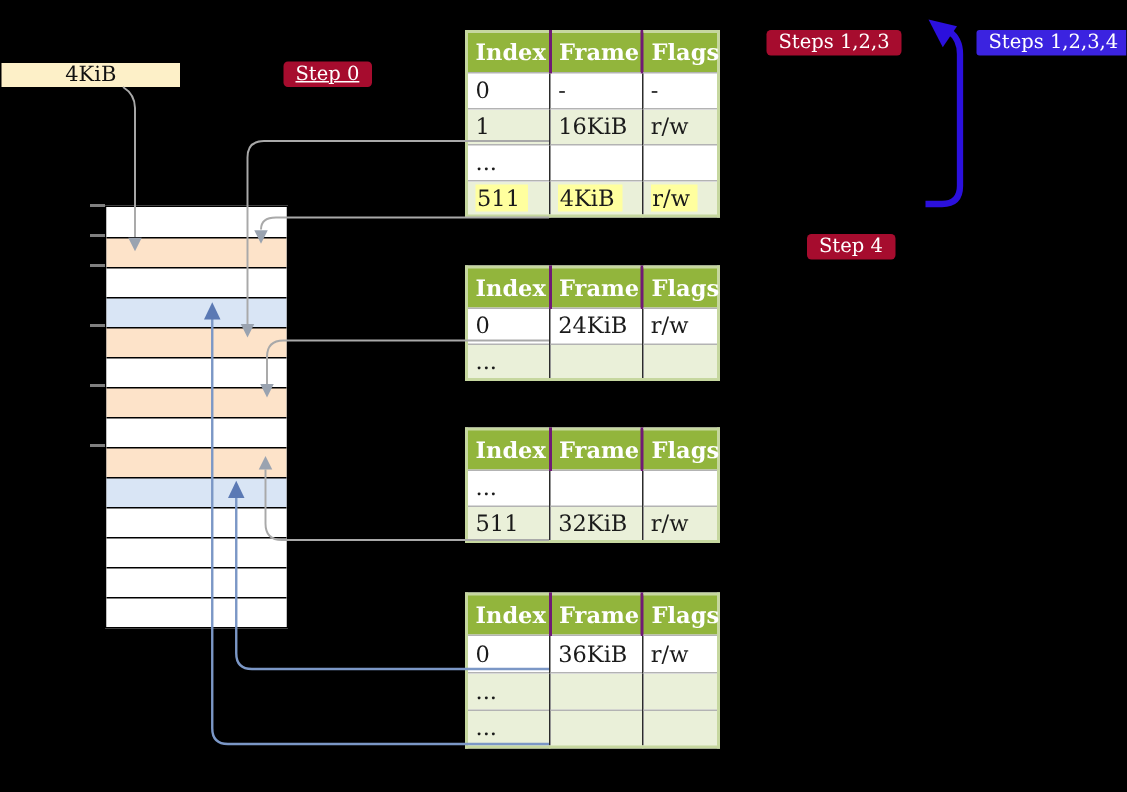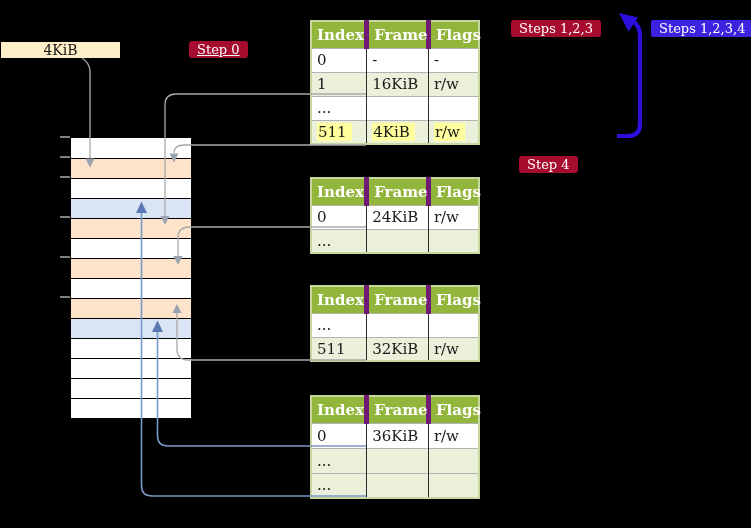--- a/index.html
+++ b/index.html
@@ -15,42 +15,42 @@
   }
   .badge{
     position:absolute;color:#fff;font-size:13px;line-height:15px;
     padding:1px 8px 1px 8px;border-radius:3px;white-space:nowrap;
   }
   .badge.red{background:var(--step-badge-red,#a60c2e);}
   .badge.blue{background:var(--steps-badge-blue,#3b23e0);border-radius:2px;}
   .badge.b-step0{left:189px;top:41px;text-decoration:underline;}
   .badge.b-steps123{left:511px;top:20px;}
   .badge.b-steps1234{left:651px;top:20px;}
-  .badge.b-step4{left:519px;top:156px;}
+  .badge.b-step4{left:538px;top:156px;}
   
   .mem{
     position:absolute;left:70px;top:137px;width:120px;height:280px;
     border:1px solid #000;box-sizing:content-box;background:#fff;
   }
   .mem-row{height:20px;box-sizing:border-box;border-top:1px solid #000;}
   .mem-row:first-child{border-top:none;}
   .mem-row.white{background:#ffffff;}
   .mem-row.peach{background:var(--memory-peach,#fde3c9);}
   .mem-row.blue{background:var(--memory-blue,#d9e5f5);}
   .tick{position:absolute;left:60px;width:10px;height:2px;background:var(--memory-tick-gray,#7f7f7f);}
   
   .ptable{position:absolute;left:310px;width:170px;}
   .ptable table{
     border-collapse:collapse;width:170px;background:#fff;
     border:2px solid var(--table-border-green,#c6d79f);table-layout:fixed;
   }
   .ptable th{
     background:var(--table-header-green,#92b53c);color:#fff;
     font-size:15px;font-weight:bold;text-align:left;height:27px;
-    padding:0 0 0 5px;border-right:5px solid #701a75;box-sizing:border-box;
+    padding:0 0 0 5px;border-right:2px solid #701a75;box-sizing:border-box;
   }
   .ptable th:last-child{border-right:none;}
   .ptable td{
     font-size:15px;color:#1a1a1a;height:24px;padding:0 0 0 5px;
     border-right:1px solid #2b2b2b;border-top:1px solid #b3b3b3;
     box-sizing:border-box;white-space:nowrap;overflow:hidden;
   }
   .ptable td:last-child{border-right:none;}
   .ptable tr.shaded td{background:var(--table-row-green,#eaf0d9);}
   .ptable.t4 td{height:25px;}

